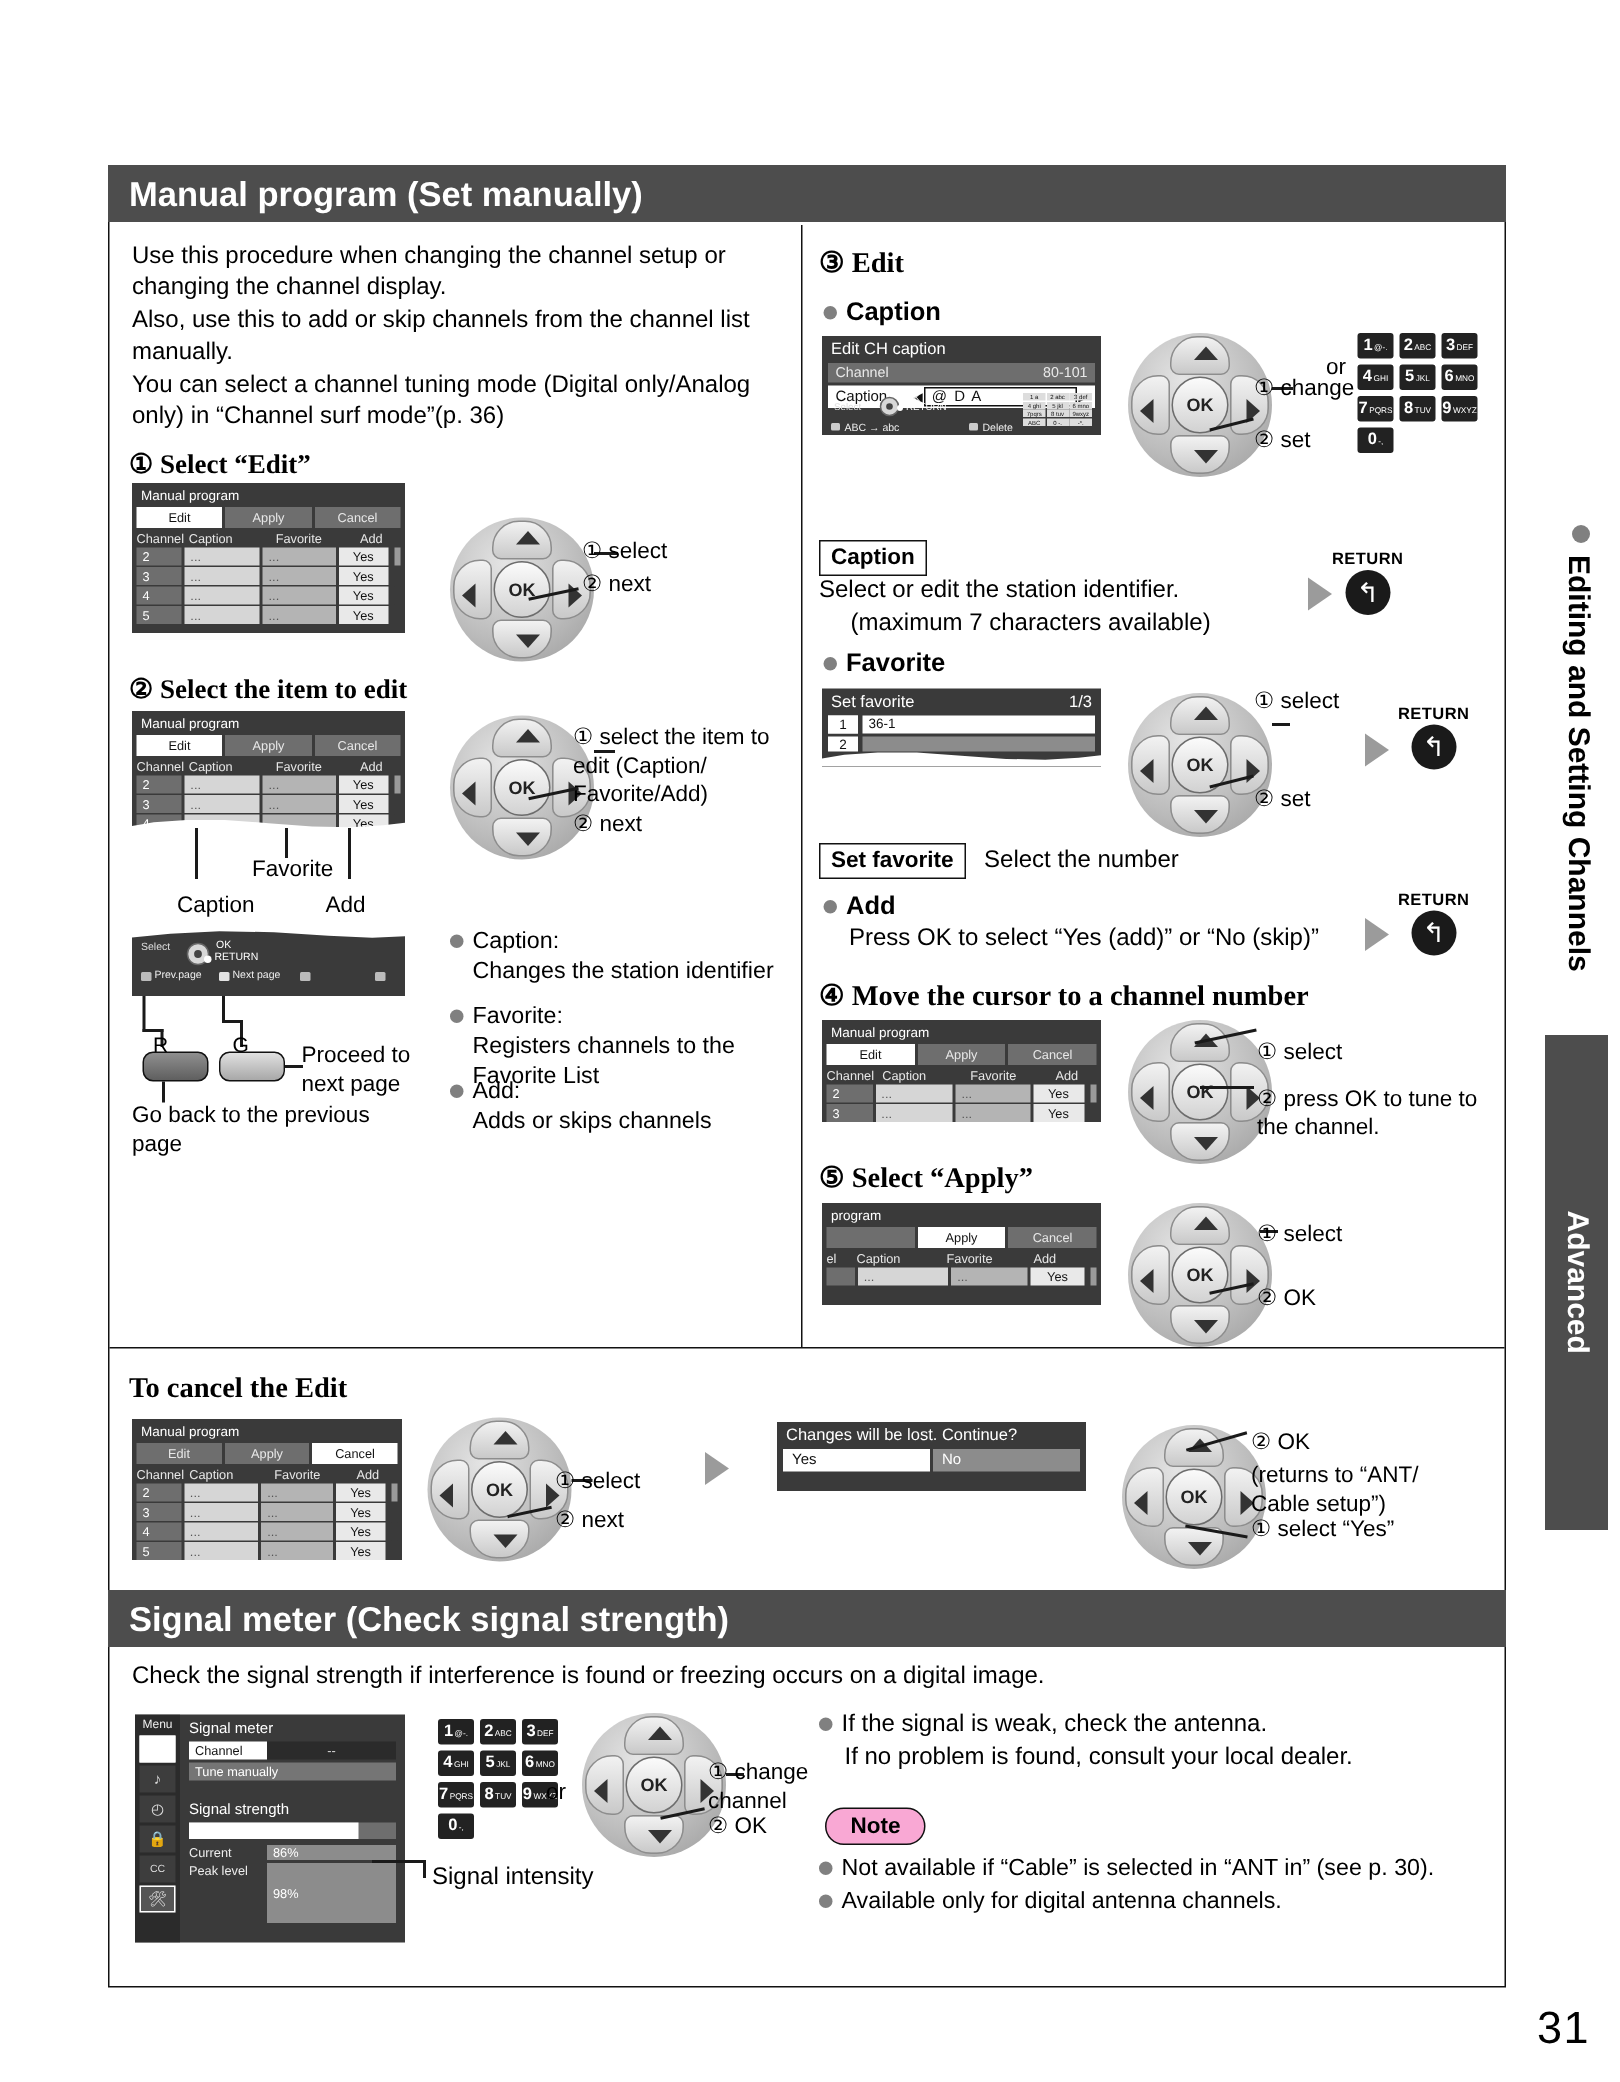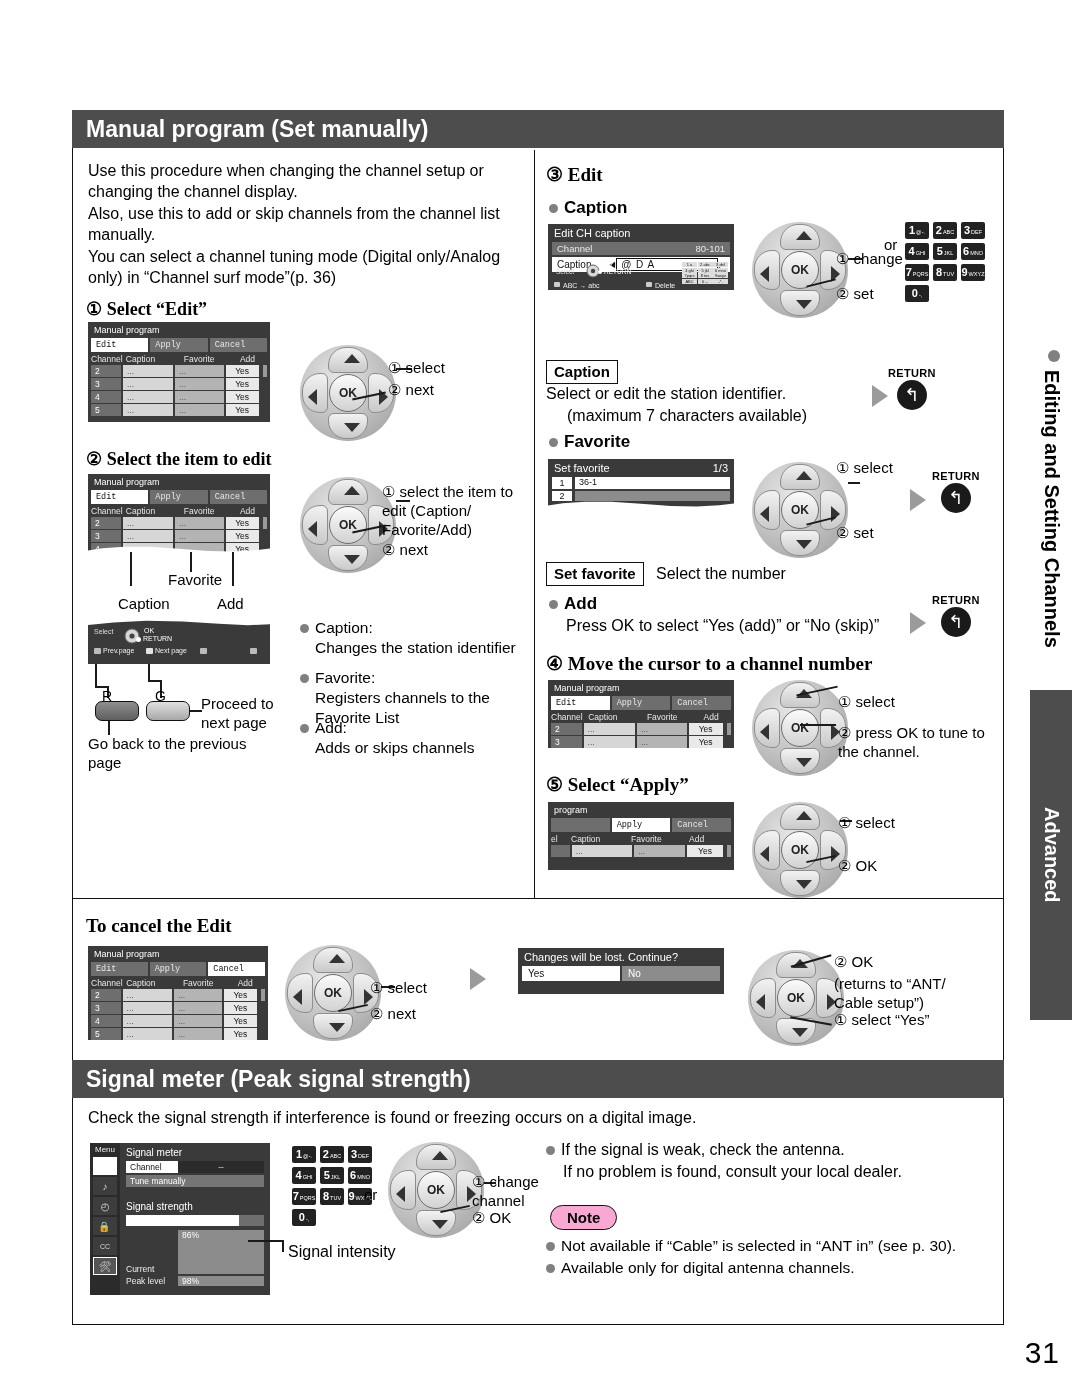--- a/index.html
+++ b/index.html
@@ -48,22 +48,22 @@
   
   .tv{
     position:absolute;
     background:#3a3a3a;
     color:#fff;
     font-size:8.5px;
     overflow:hidden;
   }
   .tv .title{ padding:3px 6px; font-size:9px; color:#fff; }
   .tv .tabrow{ display:flex; gap:2px; padding:0 3px; }
-  .tv .tab{ flex:1; text-align:left; padding:2px 5px; font-size:8.5px;
-            background:#6e6e6e; color:#e8e8e8;font-family:Liberation Mono, monospace; }
+  .tv .tab{ flex:1; text-align:center; padding:2px 5px; font-size:8.5px;
+            background:#6e6e6e; color:#e8e8e8; }
   .tv .tab.sel{ background:#fff; color:#111; }
   .tv .colhdr{ display:flex; padding:2px 3px 1px 3px; font-size:8.5px; color:#e8e8e8;}
   .tv .colhdr span{ }
   .tv .row{ display:flex; gap:2px; padding:0 3px 1px 3px; align-items:stretch; }
   .tv .cell{ font-size:8.5px; padding:1px 4px; }
   .c-ch{ width:34px; background:#6e6e6e; color:#fff;}
   .c-cap{ width:58px; background:#d6d6d6; color:#555;}
   .c-fav{ width:56px; background:#b4b4b4; color:#555;}
   .c-add{ width:38px; background:#e9e9e9; color:#111; text-align:center;}
   .scrollbar{ width:5px; background:#9a9a9a; margin-left:2px;}
@@ -714,21 +714,21 @@
   <div class="tri t-right"></div>
   <div class="ok">OK</div>
 </div>
 <div class="lead" style="left:790px; top:960px; width:42px; height:1.5px; transform:rotate(-16deg);"></div>
 <div class="txt" style="left:834px; top:952px; font-size:15px;">② OK</div>
 <div class="txt" style="left:834px; top:974px; width:150px; font-size:15px; line-height:19px;">(returns to “ANT/ Cable setup”)</div>
 <div class="lead" style="left:790px; top:1020px; width:42px; height:1.5px; transform:rotate(10deg);"></div>
 <div class="txt" style="left:834px; top:1010px; font-size:15px;">① select “Yes”</div>
 
 <div class="sec-bar" id="sec-signal">
-  <span>Signal meter (Peak signal strength)</span>
+  <span>Signal meter (Check signal strength)</span>
 </div>
 
 <div class="txt" style="left:88px; top:1108px; font-size:16px;">Check the signal strength if interference is found or freezing occurs on a digital image.</div>
 
 <div class="tv" style="left:90px; top:1143px; width:180px; height:152px; display:flex; padding:0;">
   <div class="menucol">
     <div style="font-size:8px;color:#eee;text-align:center;padding-bottom:1px;">Menu</div>
     <div class="mi" style="background:#fff;border:1px solid #fff;"></div>
     <div class="mi">♪</div>
     <div class="mi">◴</div>
@@ -741,26 +741,26 @@
     <div style="display:flex; margin-top:3px;">
       <span style="width:52px;background:#fff;color:#111;font-size:8.5px;padding:1px 4px;">Channel</span>
       <span style="flex:1;background:#2b2b2b;color:#ddd;font-size:8.5px;padding:1px 4px;text-align:center;">--</span>
     </div>
     <div style="background:#757575;color:#fff;font-size:8.5px;padding:1px 4px;margin-top:2px;">Tune manually</div>
     <div style="font-size:10px; color:#fff; margin-top:14px;">Signal strength</div>
     <div style="margin-top:3px; height:11px; background:#6e6e6e;">
       <div style="width:82%; height:100%; background:#fff;"></div>
     </div>
     <div style="display:flex; margin-top:4px;">
-      <span style="width:52px;font-size:8.5px;color:#eee;margin-top:34px;">Current</span>
+      <span style="width:52px;font-size:8.5px;color:#eee;">Current</span>
       <span style="flex:1;background:#8c8c8c;color:#fff;font-size:8.5px;padding:0 4px;">86%</span>
     </div>
     <div style="display:flex; margin-top:2px;">
       <span style="width:52px;font-size:8.5px;color:#eee;">Peak level</span>
-      <span style="flex:1;background:#8c8c8c;color:#fff;font-size:8.5px;padding:0 4px;">98%</span>
+      <span style="flex:1;background:#8c8c8c;color:#fff;font-size:8.5px;padding:15px 4px;">98%</span>
     </div>
   </div>
 </div>
 
 <div class="lead" style="left:248px; top:1240px; width:36px; height:1.5px;"></div>
 <div class="lead" style="left:282px; top:1240px; width:1.5px; height:12px;"></div>
 <div class="txt" style="left:288px; top:1242px; font-size:16px;">Signal intensity</div>
 
 <div class="keypad" style="left:292px; top:1146px;">
   <div class="krow">

